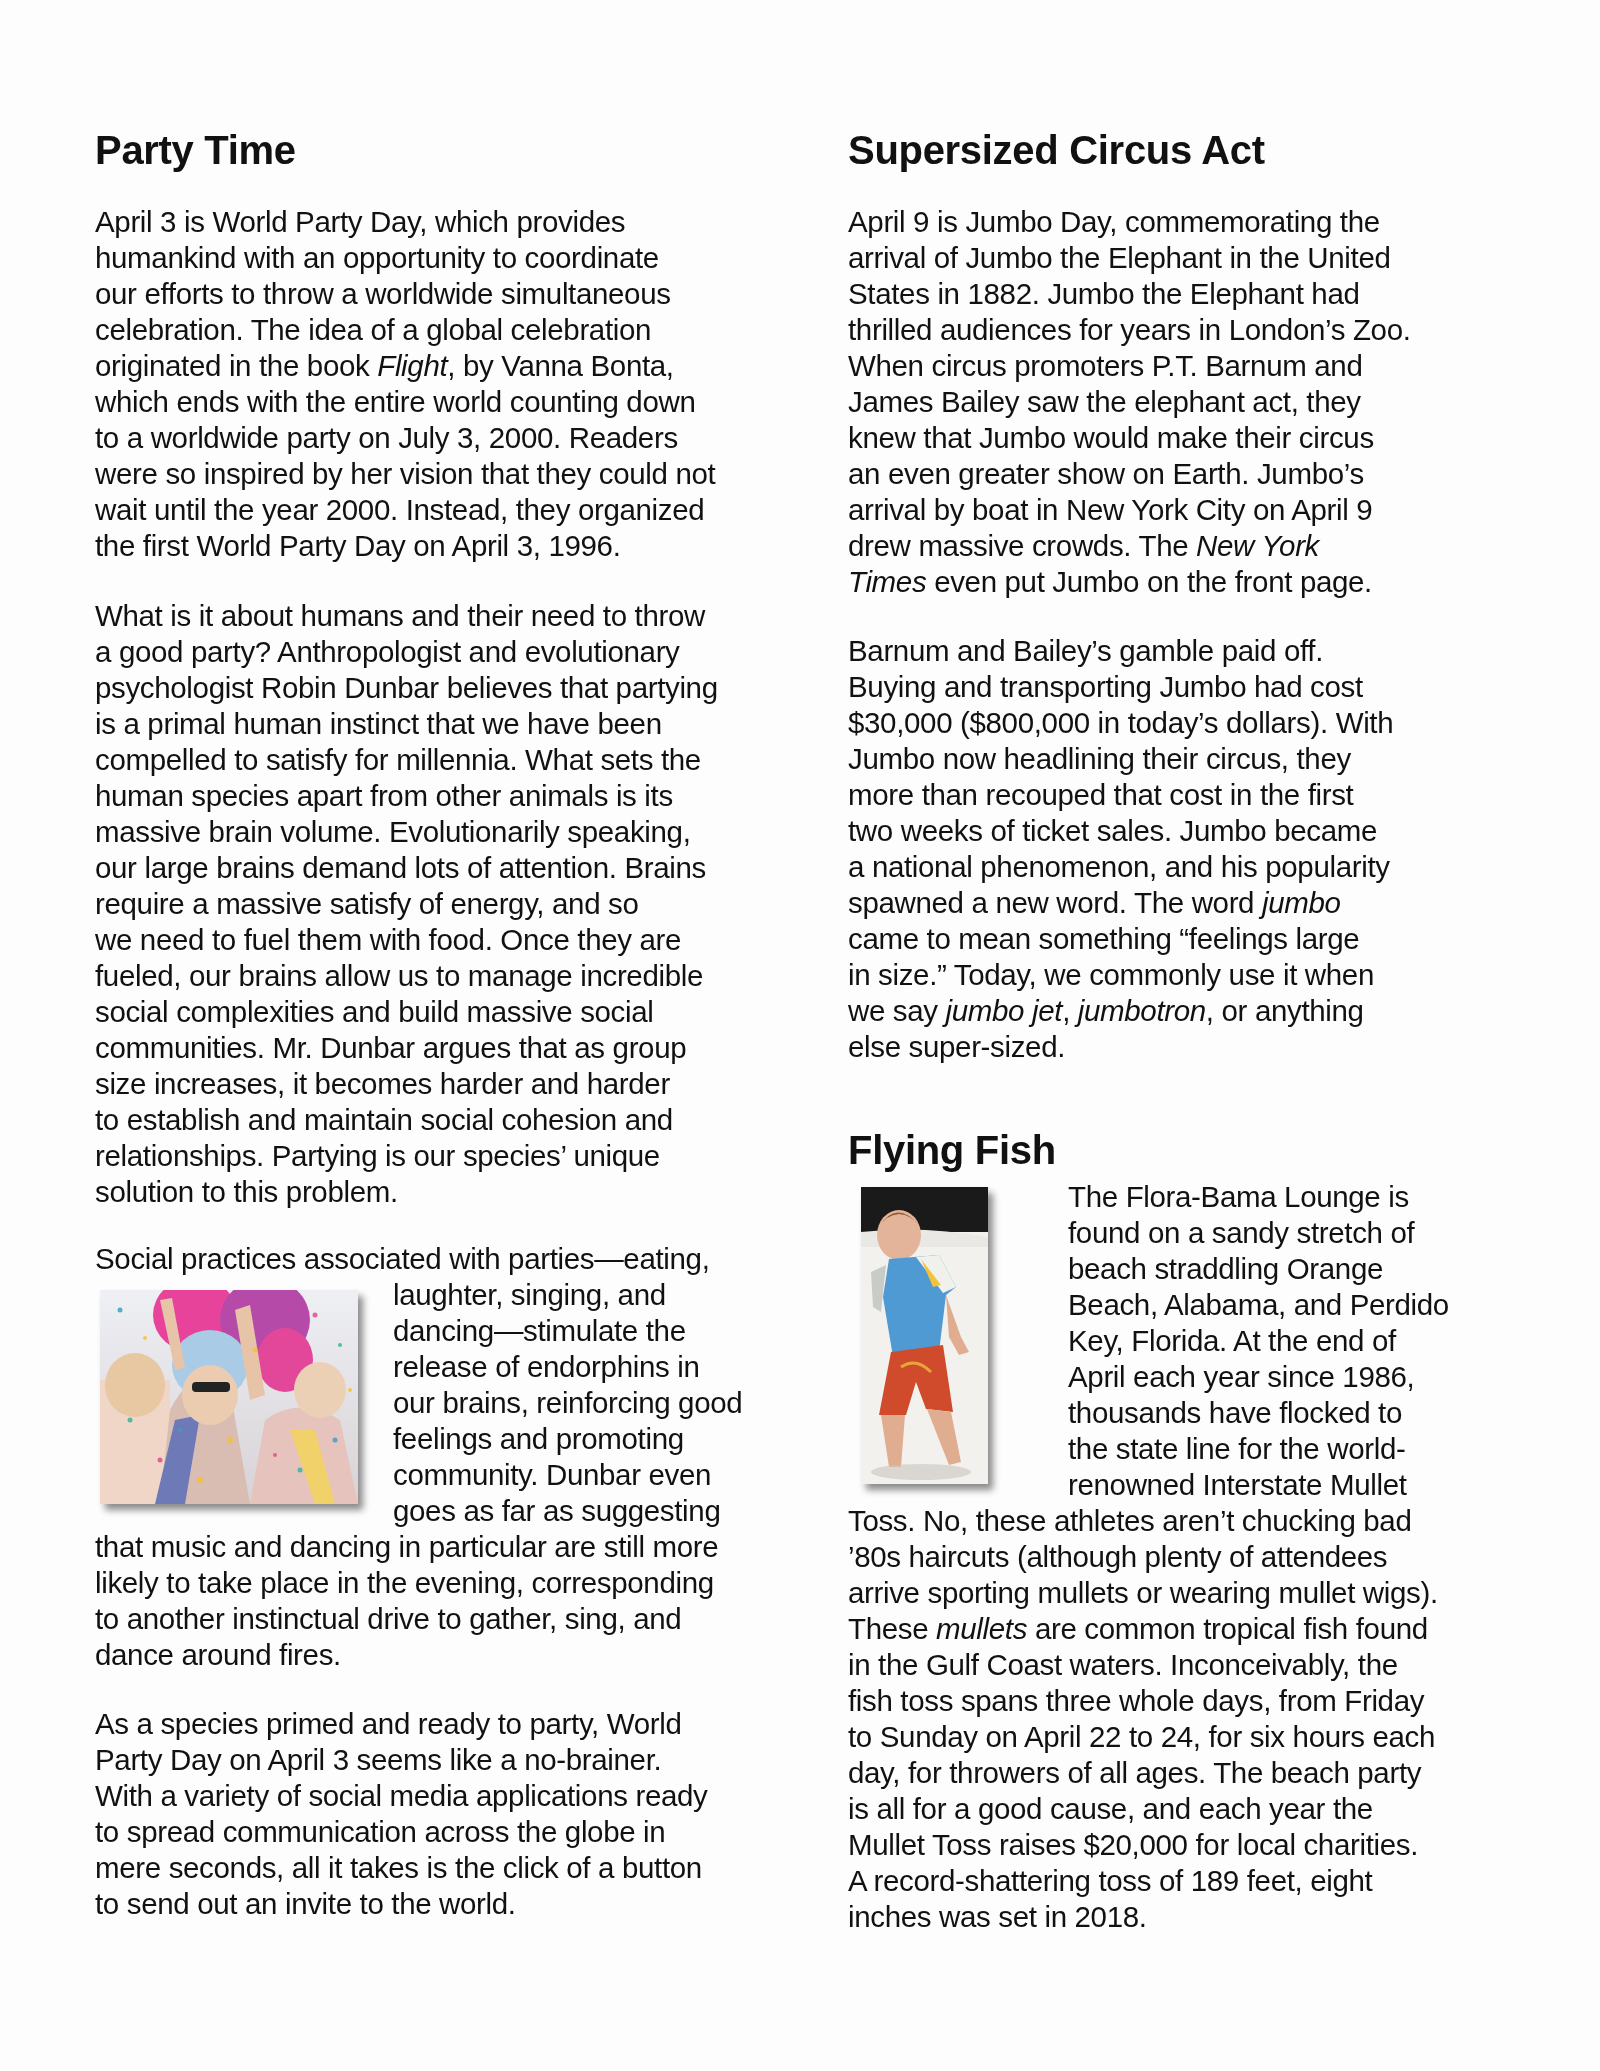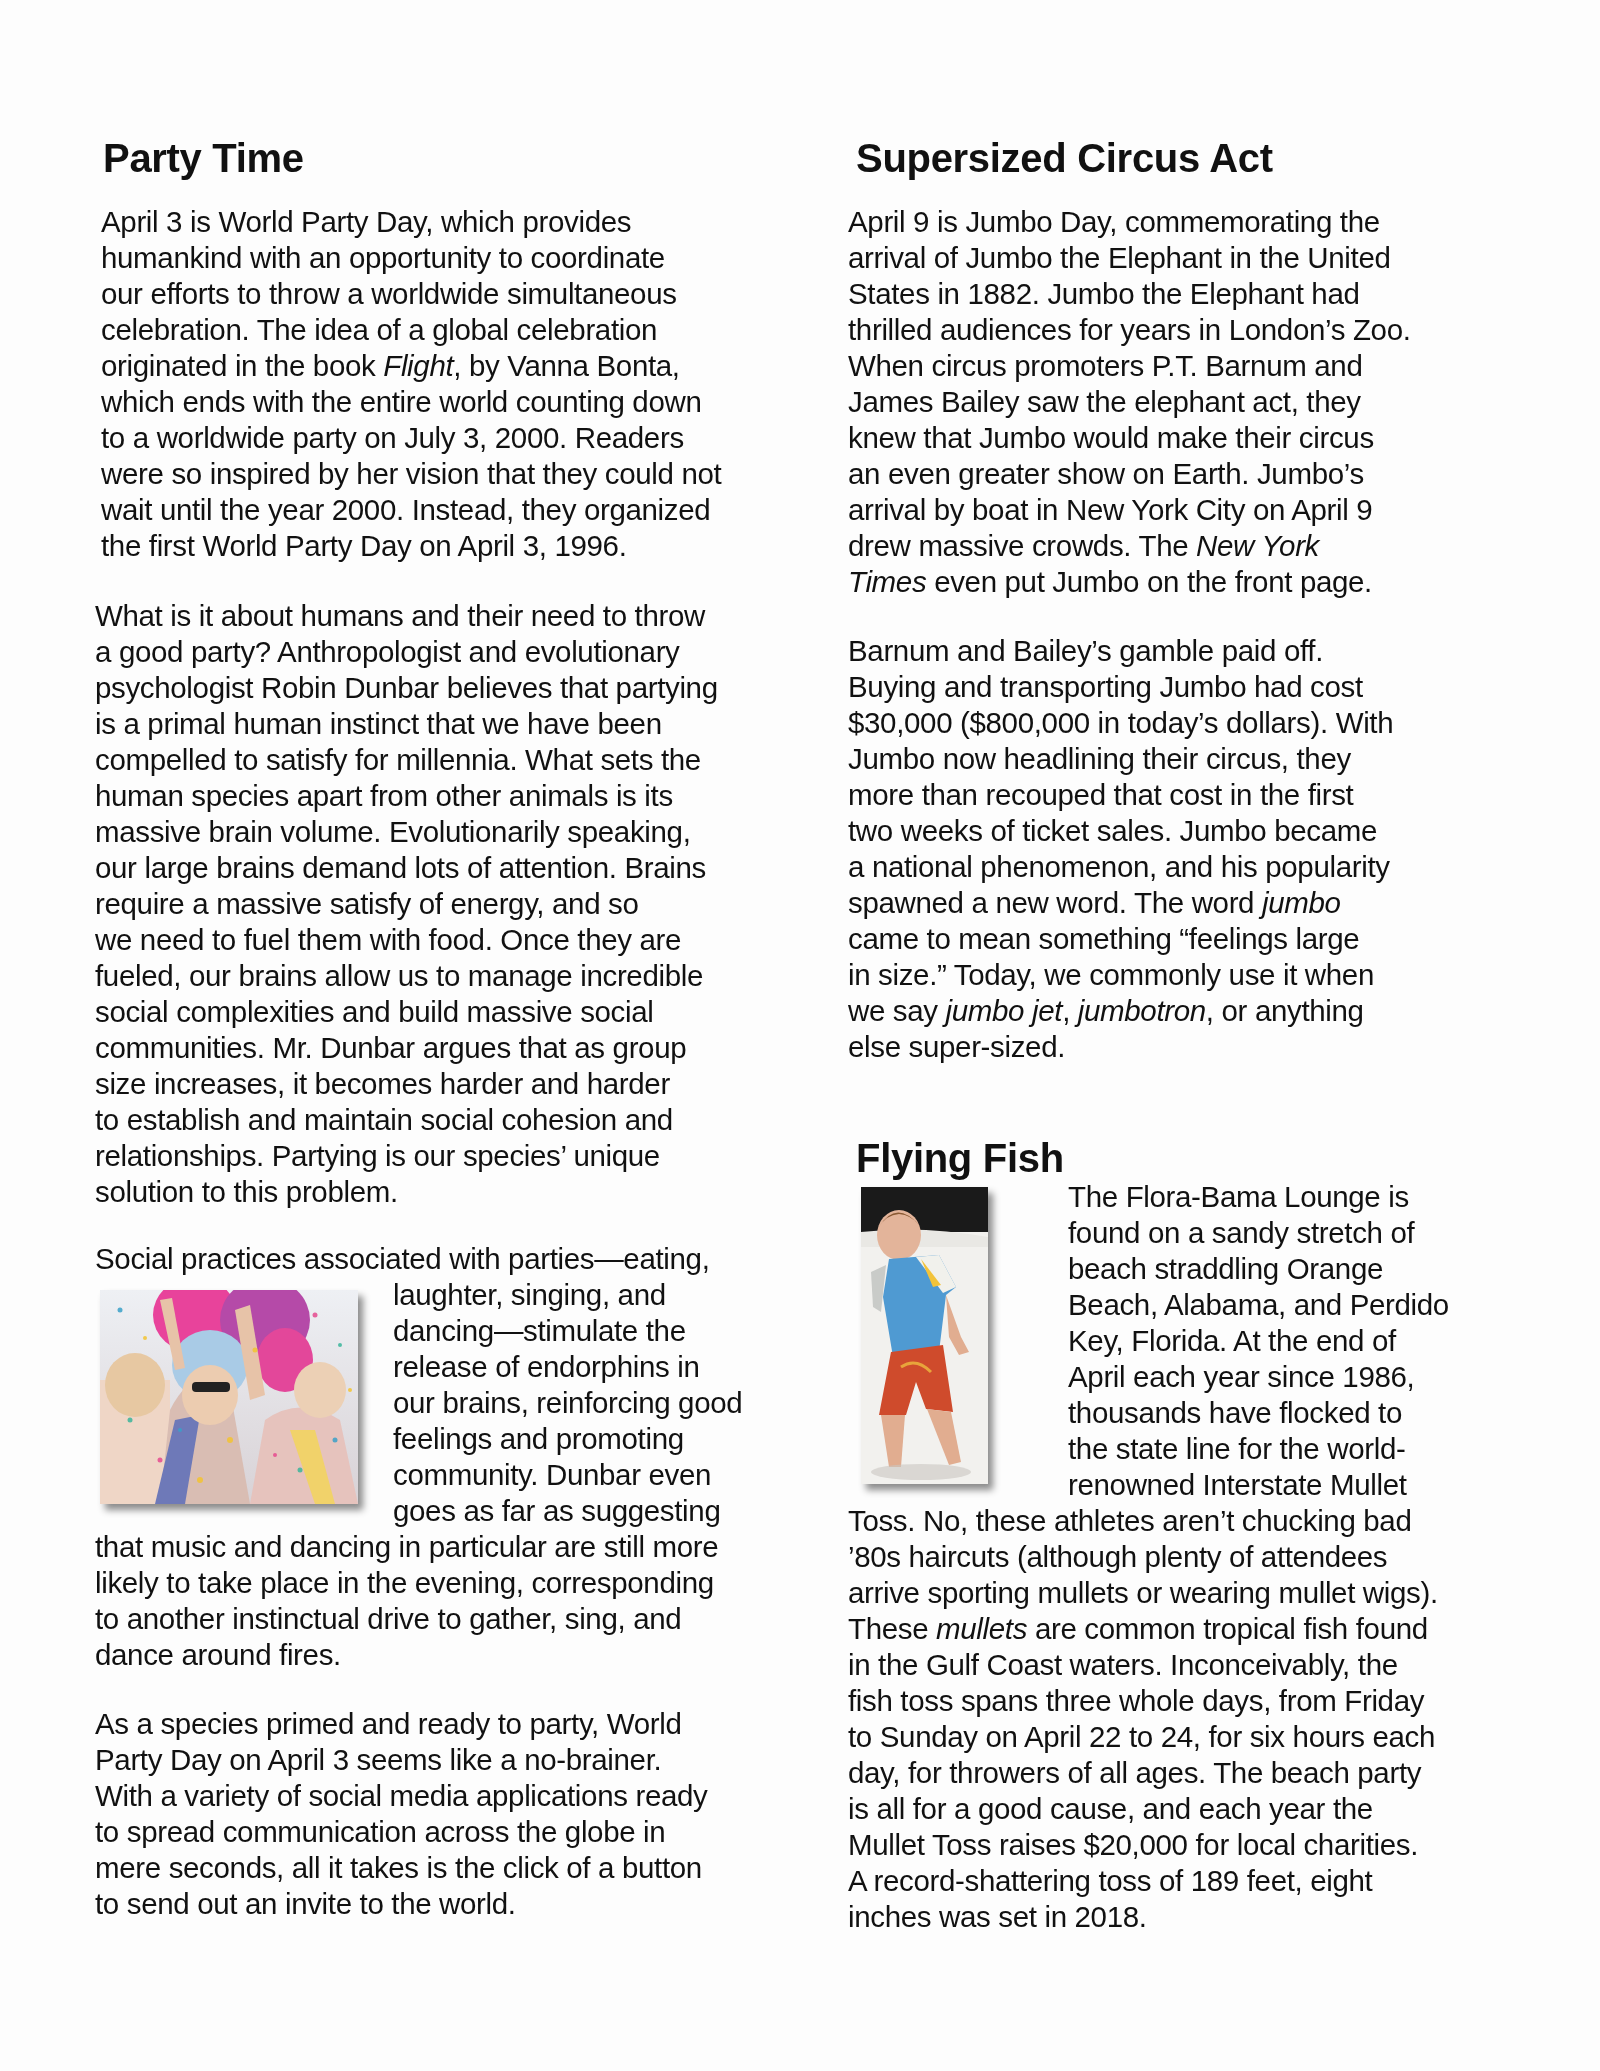--- a/index.html
+++ b/index.html
@@ -4,42 +4,42 @@
 <style>
   html, body { margin: 0; padding: 0; background: #fdfdfd; }
   body {
     width: 1600px; height: 2071px; position: relative; overflow: hidden;
     font-family: "Liberation Sans", sans-serif; color: #111;
   }
   .col { position: absolute; top: 0; }
   .col-left { left: 95px; width: 700px; }
   .col-right { left: 848px; width: 660px; }
   h2 {
-    position: absolute; margin: 8px; font-size: 40px; font-weight: bold;
+    position: absolute; margin: 0; font-size: 40px; font-weight: bold;
     letter-spacing: -0.3px; white-space: nowrap; line-height: 48px;
   }
   .p {
     position: absolute; margin: 0; font-size: 29.5px; line-height: 36px;
     letter-spacing: -0.35px;
   }
   .line { display: block; white-space: nowrap; height: 36px; }
   em { }
   .photo {
     position: absolute; box-shadow: 5px 6px 7px rgba(0,0,0,0.45);
     overflow: hidden;
   }
   .photo svg { display: block; width: 100%; height: 100%; }
 </style>
 </head>
 <body>
 
 <div class="col col-left">
   <h2 style="top:126px;">Party Time</h2>
 
-  <div class="p" style="top:204px;margin-left:6px;">
+  <div class="p" style="top:204px;">
       <span class="line">April 3 is World Party Day, which provides</span>
       <span class="line">humankind with an opportunity to coordinate</span>
       <span class="line">our efforts to throw a worldwide simultaneous</span>
       <span class="line">celebration. The idea of a global celebration</span>
       <span class="line">originated in the book <em>Flight</em>, by Vanna Bonta,</span>
       <span class="line">which ends with the entire world counting down</span>
       <span class="line">to a worldwide party on July 3, 2000. Readers</span>
       <span class="line">were so inspired by her vision that they could not</span>
       <span class="line">wait until the year 2000. Instead, they organized</span>
       <span class="line">the first World Party Day on April 3, 1996.</span>

